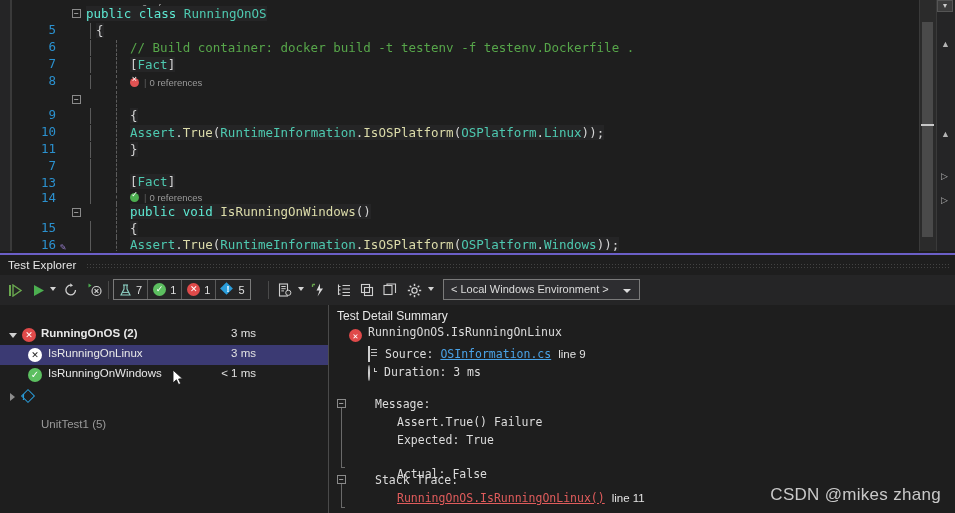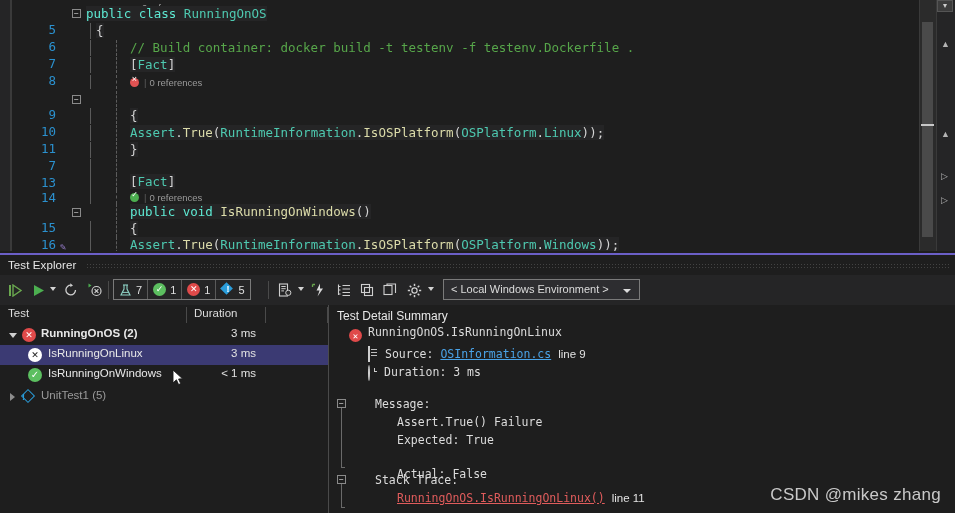--- a/index.html
+++ b/index.html
@@ -130,21 +130,21 @@
   .tree{position:absolute;left:0;top:69px;width:328px;height:188px;background:#1e1e1e;}
   .trow{position:absolute;left:0;width:328px;height:20px;}
   .trow.sel{background:#3b3a73;}
   .t-exp{position:absolute;top:6px;width:8px;height:8px;}
   .t-exp.open{border-left:4.5px solid transparent;border-right:4.5px solid transparent;
     border-top:5px solid #cfcfcf;width:0;height:0;top:8px;}
   .t-exp.closed{border-top:4.5px solid transparent;border-bottom:4.5px solid transparent;
     border-left:5px solid #8d8d8d;width:0;height:0;top:6px;}
   .t-ico{position:absolute;top:3px;width:14px;height:14px;}
   .t-lbl{position:absolute;top:2px;font-size:11.5px;color:#e8e8e8;white-space:nowrap;}
-  .t-lbl.dim{color:#9a9a9a;}
+  .t-lbl.dim{color:#9a9a9a;margin-top:29px;}
   .t-dur{position:absolute;top:2px;font-size:11.5px;color:#e2e2e2;text-align:right;width:60px;}
 
   .ic-circ{width:14px;height:14px;border-radius:50%;position:relative;display:block;}
   .ic-circ.red{background:#e04a4a;}
   .ic-circ.green{background:#5cbf60;}
   .ic-circ.white{background:#ffffff;}
   .ic-circ.red:after{content:"\2715";position:absolute;inset:0;line-height:14px;text-align:center;font-size:9px;color:#fff;}
   .ic-circ.green:after{content:"\2713";position:absolute;inset:0;line-height:14px;text-align:center;font-size:10px;color:#fff;}
   .ic-circ.white:after{content:"\2715";position:absolute;inset:0;line-height:14px;text-align:center;font-size:9px;color:#222;}
   .ic-diam{width:14px;height:14px;position:relative;}
@@ -441,27 +441,20 @@
         </svg>
       </div>
       <div class="tb-caret" style="left:428px;"></div>
 
       <div class="envbox">
         <span class="lbl">&lt; Local Windows Environment &gt;</span>
         <span class="cv"></span>
       </div>
     </div>
 
-    <div class="gridhead">
-      <span class="gh-cell" style="left:8px;">Test</span>
-      <span class="gh-div" style="left:186px;"></span>
-      <span class="gh-cell" style="left:194px;">Duration</span>
-      <span class="gh-div" style="left:265px;"></span>
-      <span class="gh-div" style="left:327px;"></span>
-    </div>
 
     <div class="tree">
 
       <div class="trow" style="top:0px;">
         <span class="t-exp open" style="left:9px;"></span>
         <span class="t-ico" style="left:22px;">
             <span class="ic-circ red"></span>
           </span>
         <span class="t-lbl" style="left:41px;font-weight:bold;">RunningOnOS (2)</span>
         <span class="t-dur" style="left:196px;">3 ms</span>

